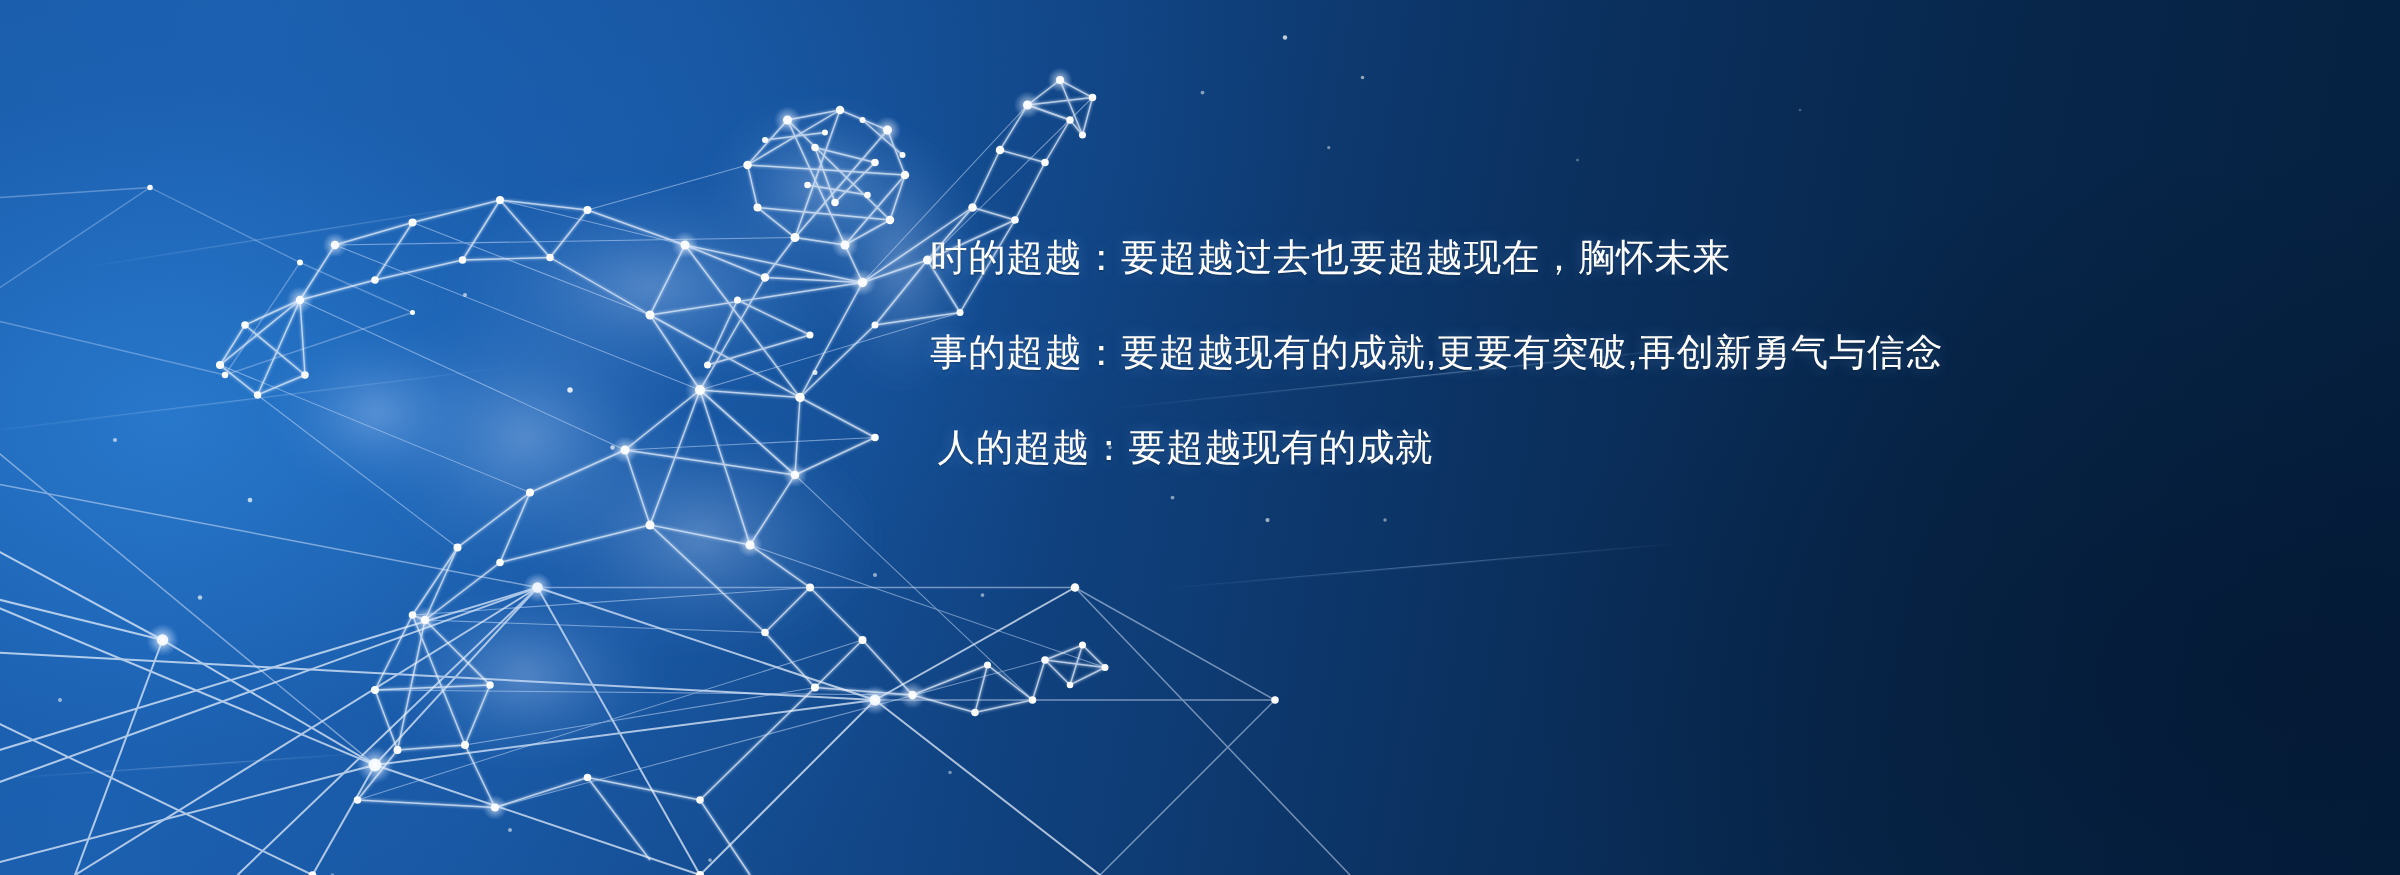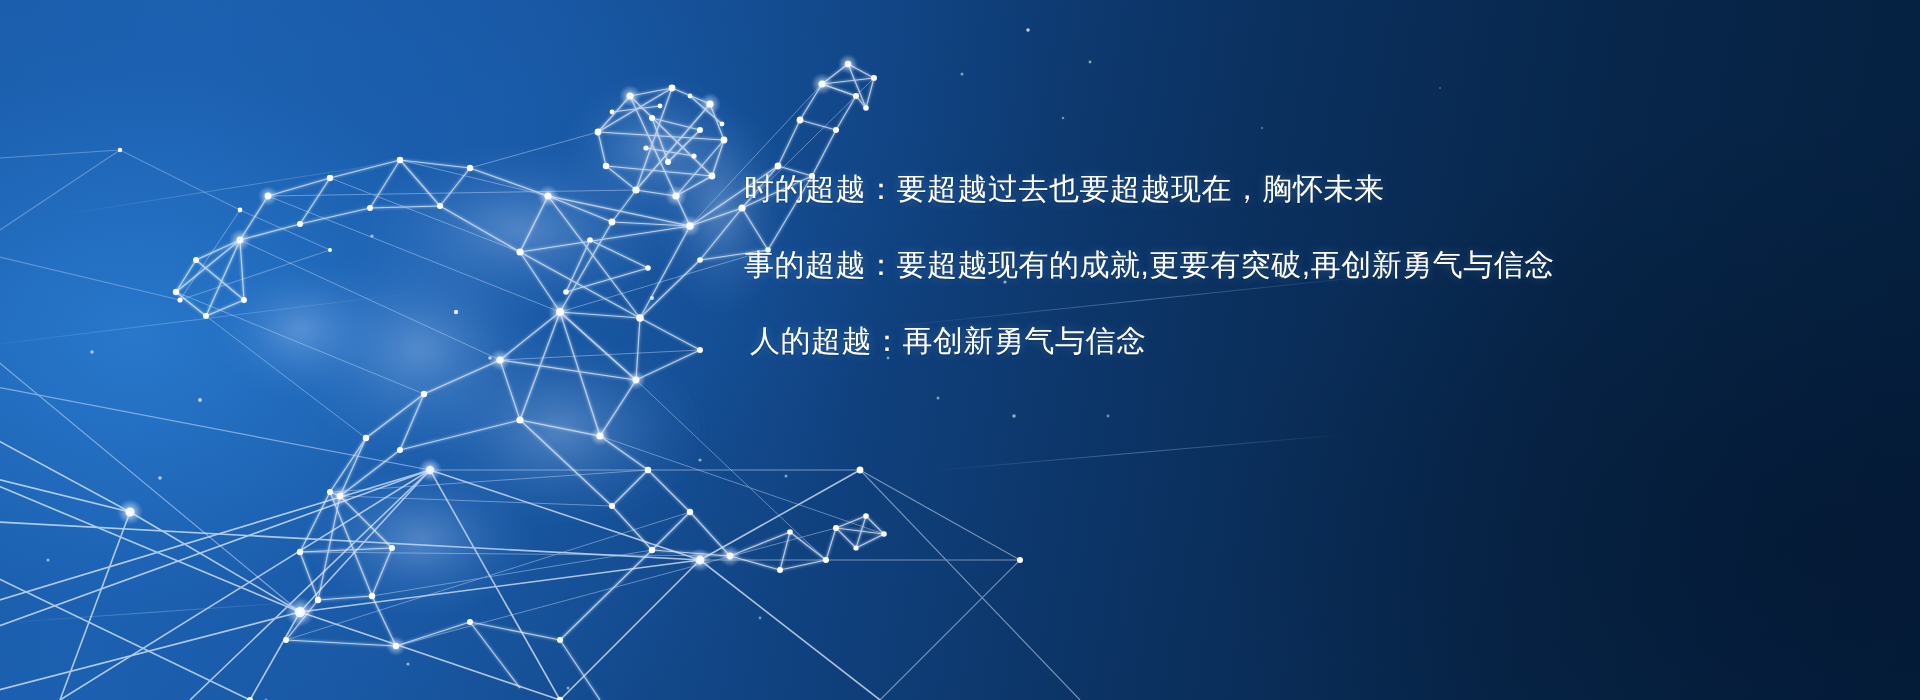--- a/index.html
+++ b/index.html
@@ -27,21 +27,21 @@
       radial-gradient(ellipse 980px 700px at 7% 48%, rgba(42,124,208,0.85) 0%, rgba(30,100,182,0.40) 38%, rgba(10,48,100,0.0) 74%),
       radial-gradient(ellipse 760px 520px at 26% 14%, rgba(26,96,178,0.40) 0%, rgba(12,52,104,0.0) 72%),
       radial-gradient(ellipse 900px 620px at 96% 78%, rgba(3,20,44,0.55) 0%, rgba(3,20,44,0.0) 70%);
   }
   .layer{ position:absolute; inset:0; }
   #net-bg { z-index:2; }
   #runner { z-index:3; }
   #dust   { z-index:4; }
   .copy{
     position:absolute; z-index:6;
-    left:744px; top:174px; width:760px;
+    left:744px; top:192px; width:760px;
   }
   .line{
     color:#ffffff;
     font-size:30px;
     line-height:1;
     letter-spacing:0.5px;
     white-space:nowrap;
     text-shadow:0 0 10px rgba(120,180,255,0.35), 0 1px 2px rgba(0,0,0,0.35);
     font-weight:400;
   }
@@ -457,16 +457,16 @@
 
   <div class="streak" style="left:-40px; top:320px; width:460px; transform:rotate(-7deg);"></div>
   <div class="streak" style="left:60px; top:186px; width:360px; transform:rotate(-9deg);"></div>
   <div class="streak" style="left:880px; top:300px; width:520px; transform:rotate(-6deg);"></div>
   <div class="streak" style="left:930px; top:452px; width:420px; transform:rotate(-5deg);"></div>
   <div class="streak" style="left:0px; top:612px; width:300px; transform:rotate(-4deg);"></div>
 
   <div class="copy">
     <div class="line indent-0">时的超越：要超越过去也要超越现在，胸怀未来</div>
     <div class="line indent-1">事的超越：要超越现有的成就,更要有突破,再创新勇气与信念</div>
-    <div class="line indent-2">人的超越：再创新勇气与信念</div>
+    <div class="line indent-2">人的超越：要超越现有的成就</div>
   </div>
 
 </div>
 
 </body></html>

